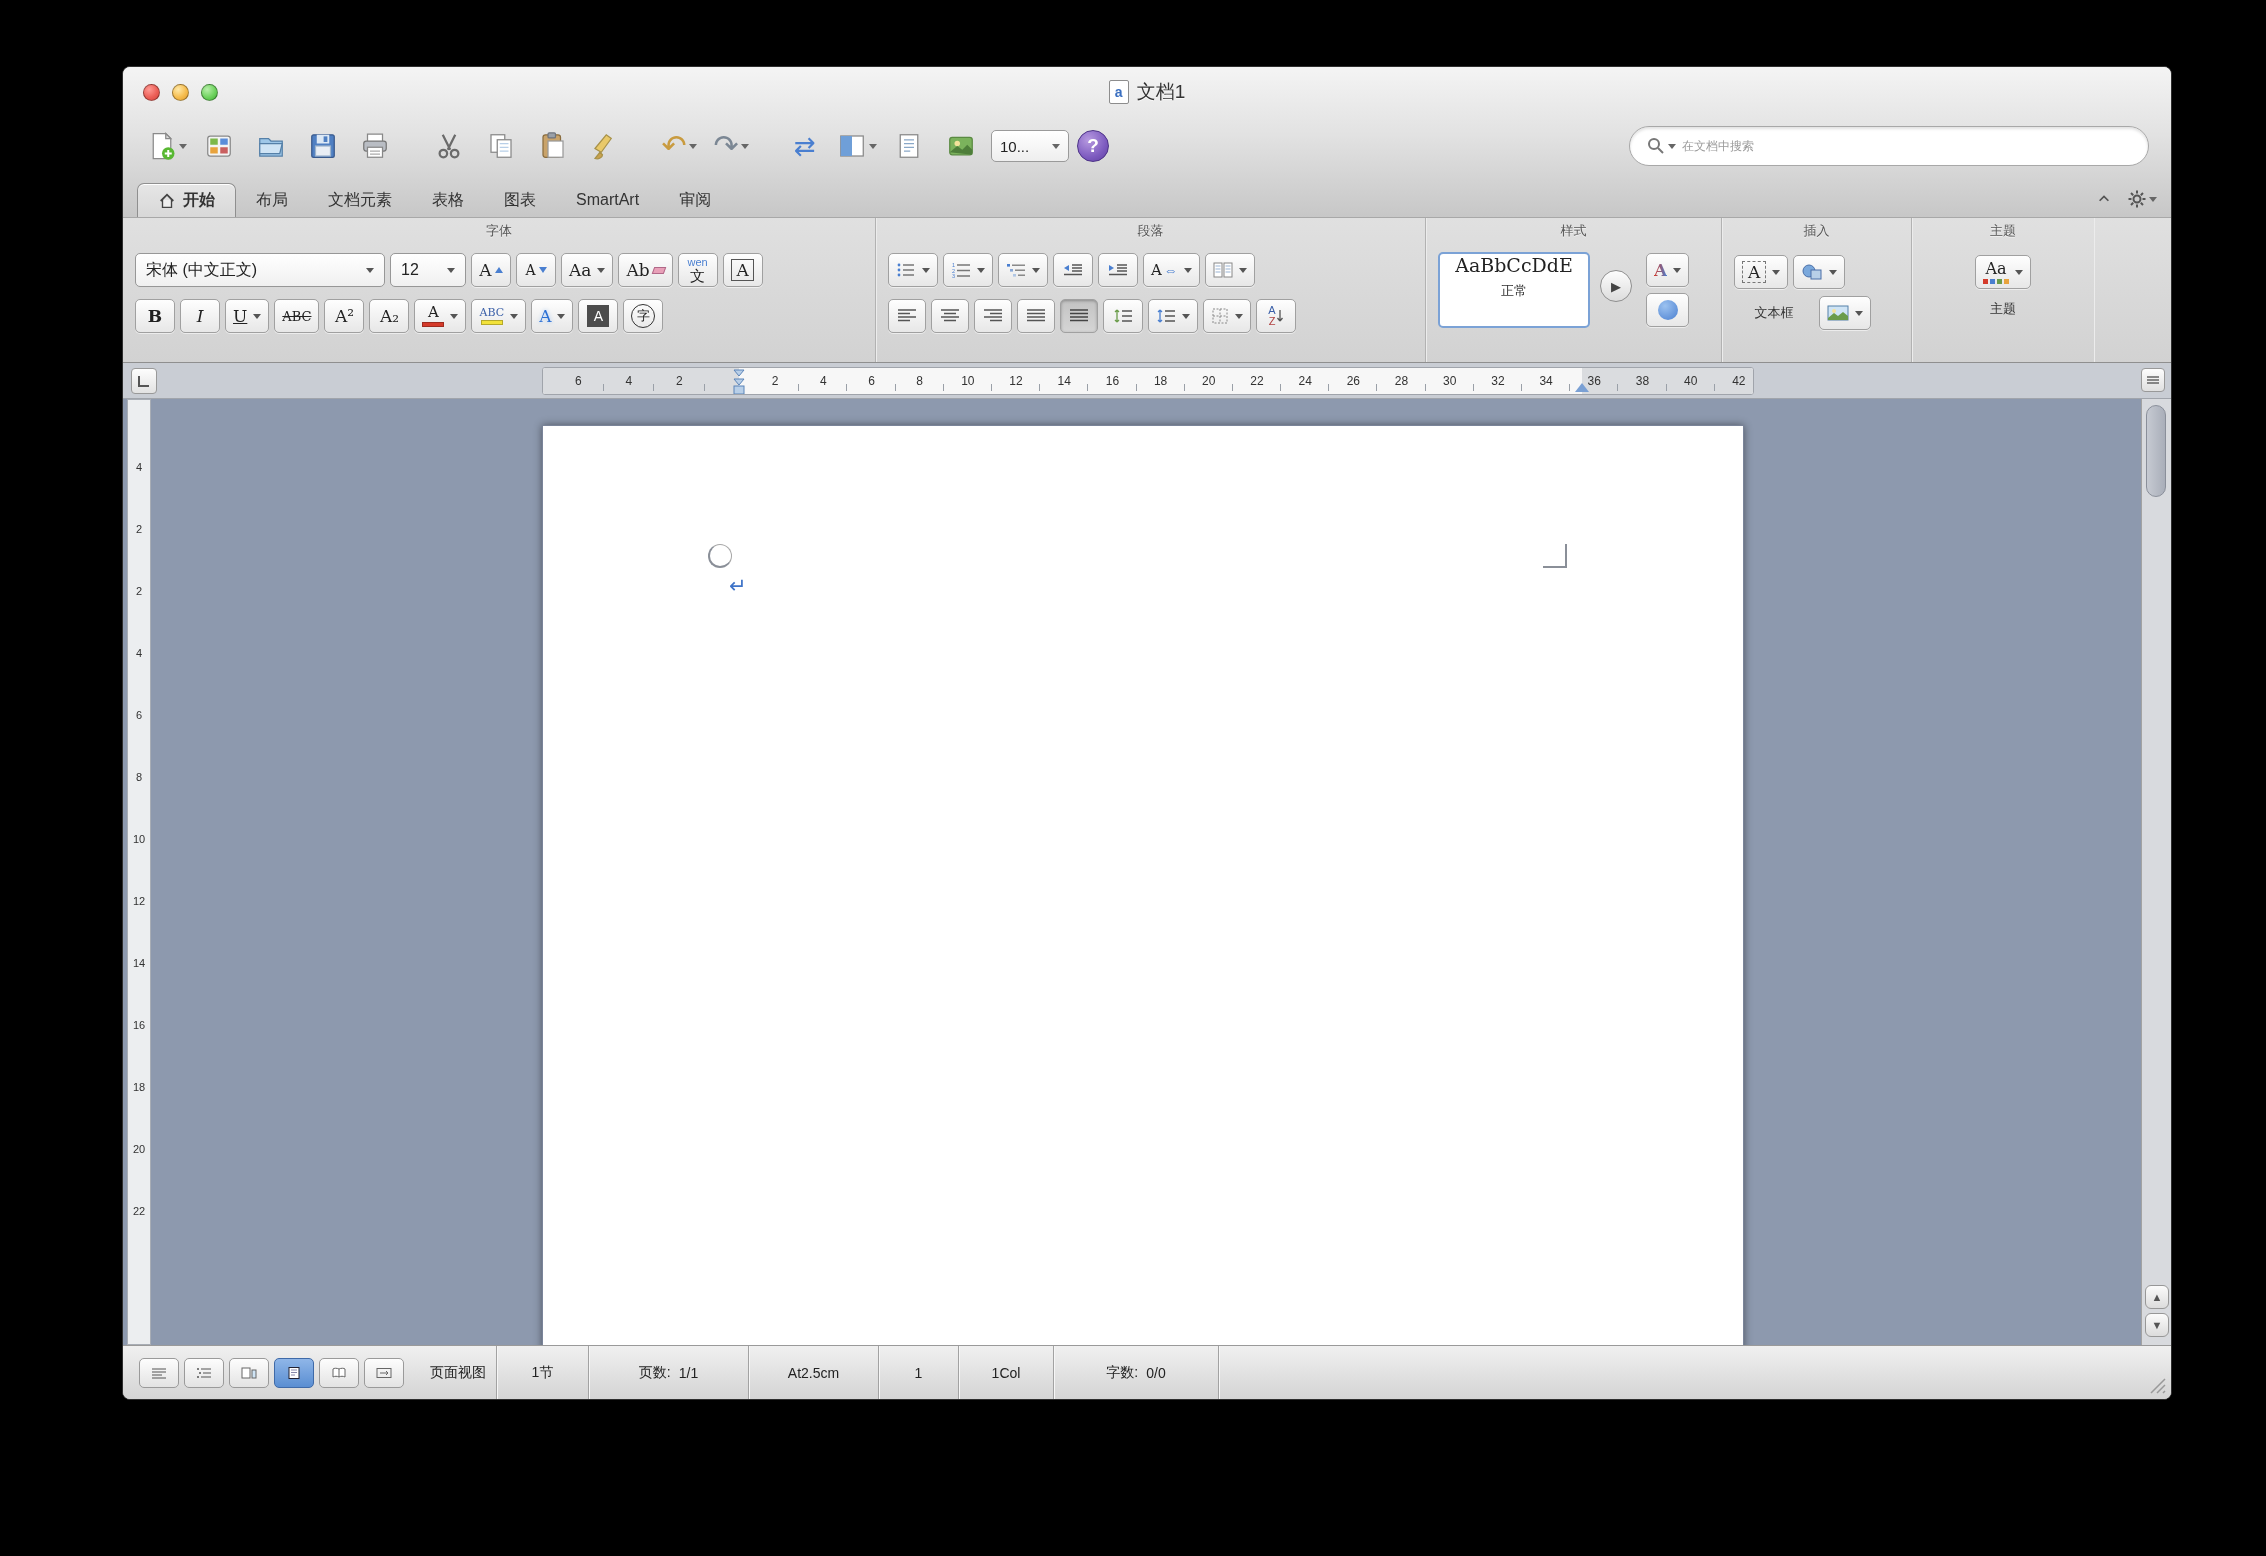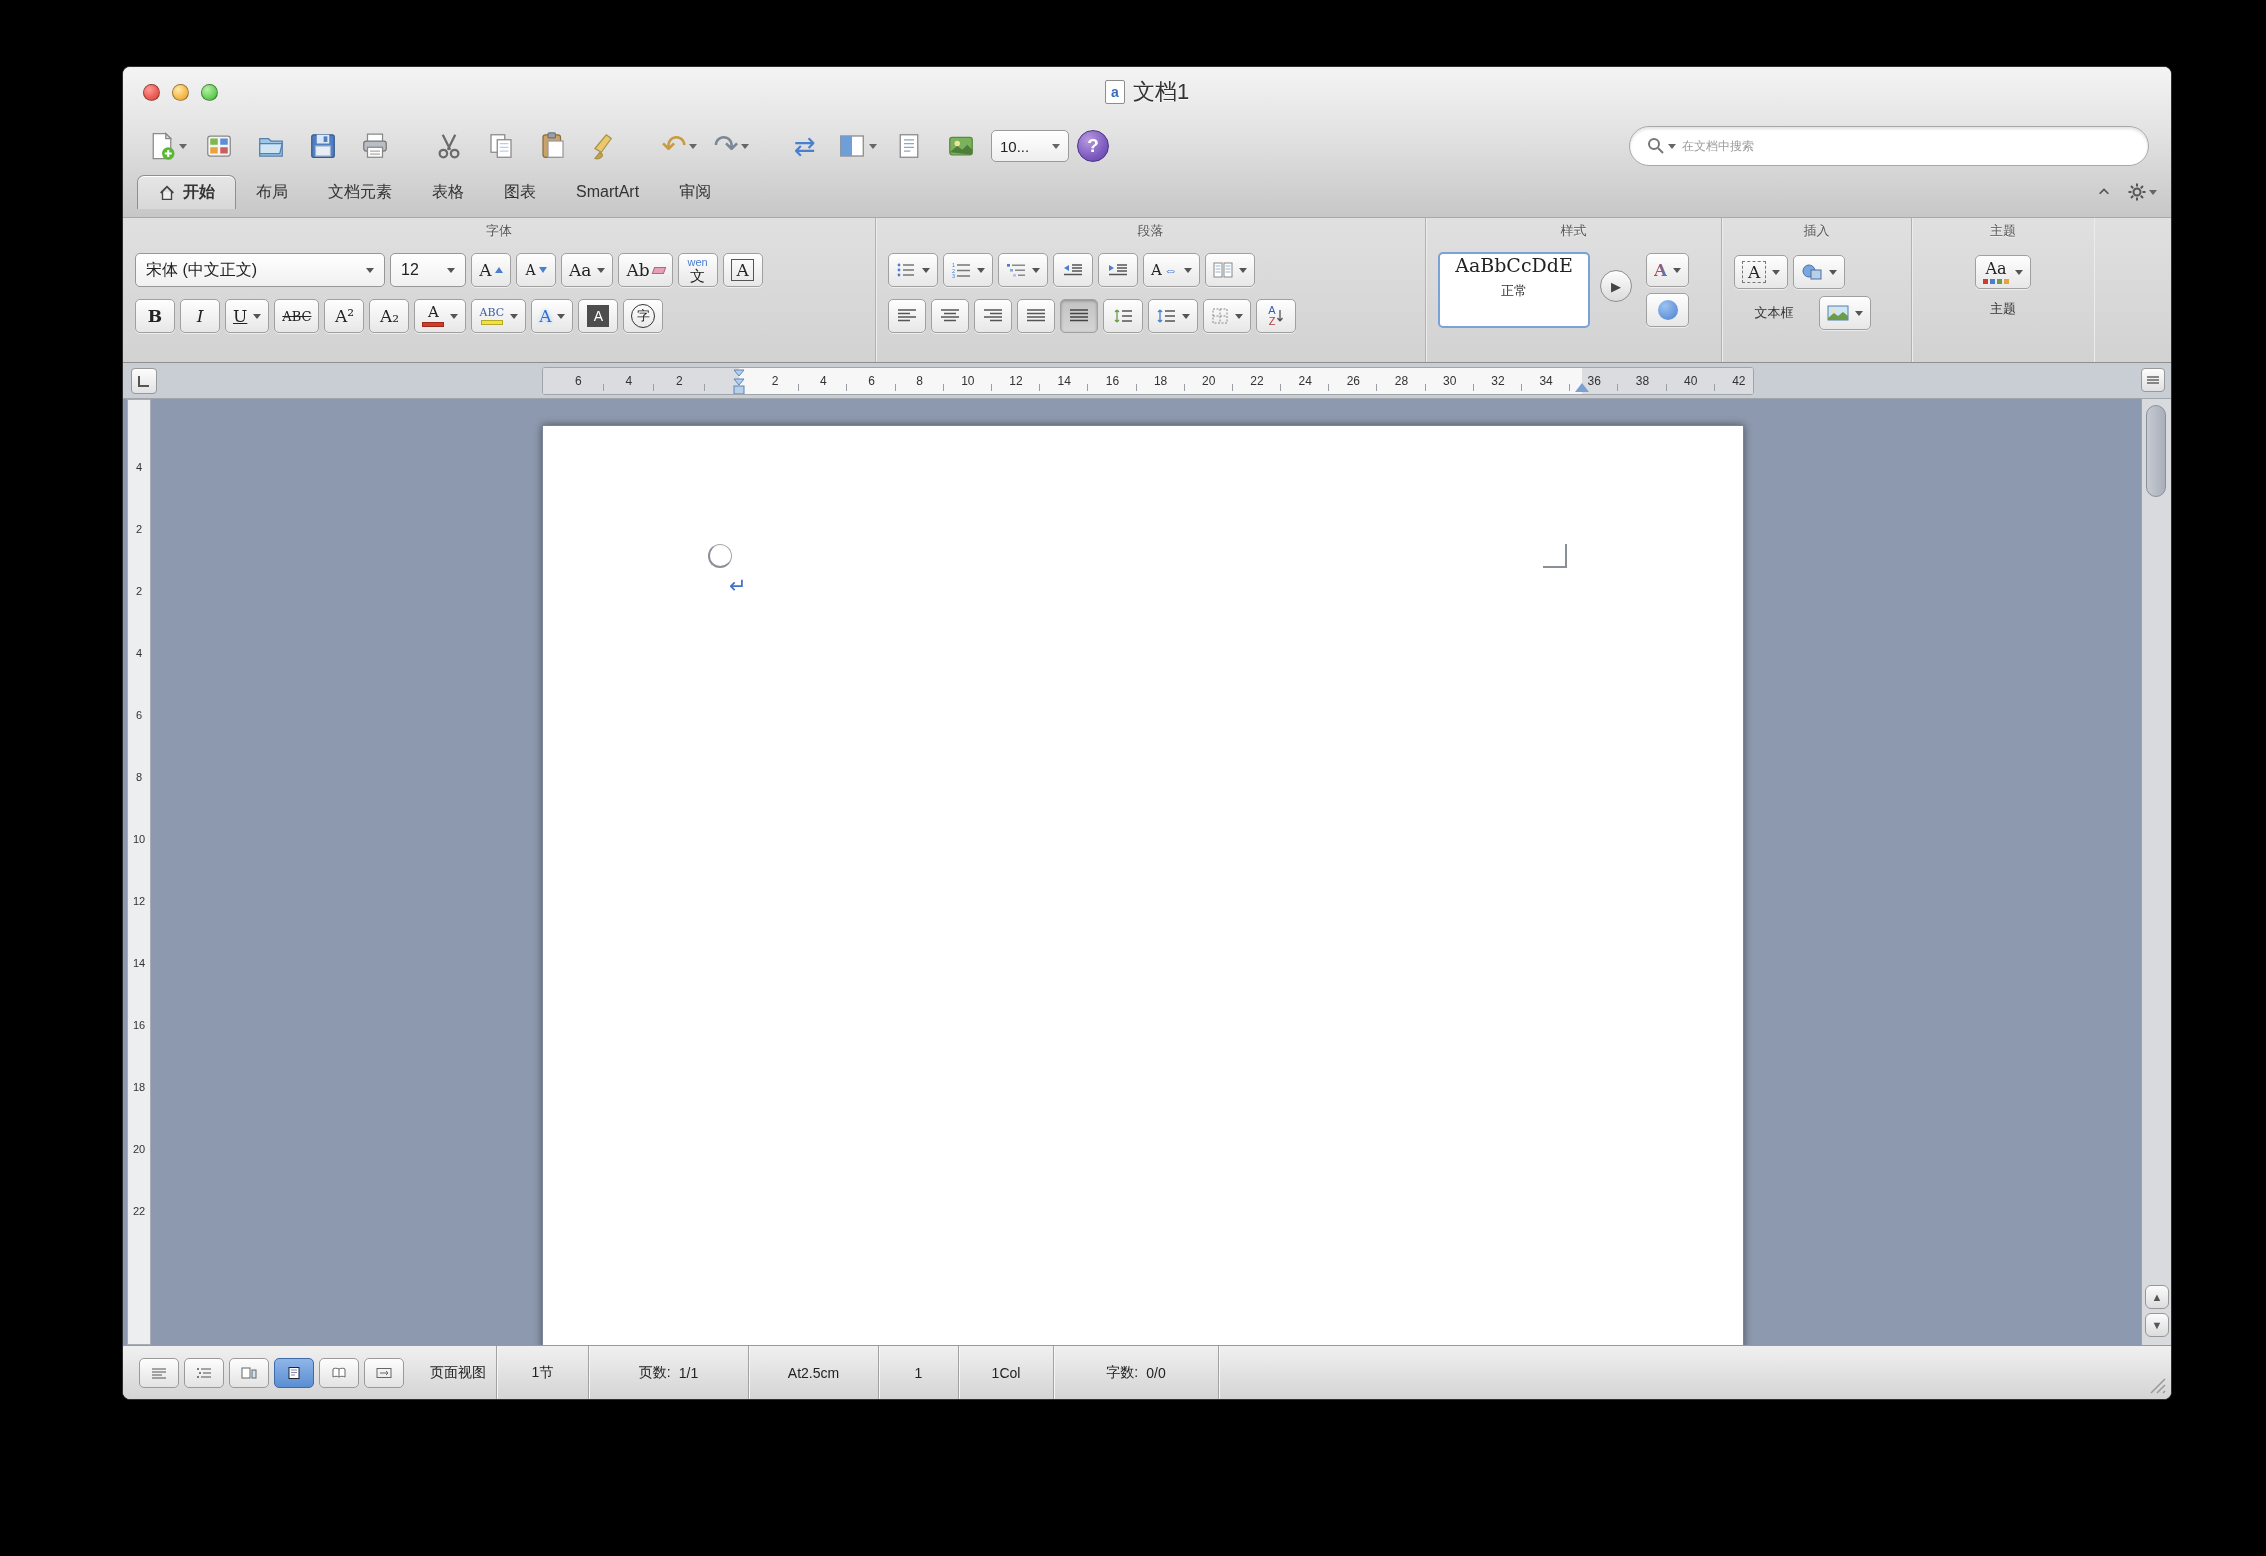--- a/index.html
+++ b/index.html
@@ -11,35 +11,35 @@
 
 .titlebar{height:50px;position:relative;display:flex;align-items:center;justify-content:center;}
 .traffic{position:absolute;left:20px;top:0;height:100%;display:flex;align-items:center;gap:12px;}
 .tl{width:17px;height:17px;border-radius:50%;display:inline-block;border:1px solid rgba(0,0,0,.35);}
 .tl.red{background:radial-gradient(circle at 35% 30%,#ff9a94,#ec6058 55%,#d5423b);}
 .tl.yellow{background:radial-gradient(circle at 35% 30%,#ffe9a8,#f6bd4f 55%,#df9b2d);}
 .tl.green{background:radial-gradient(circle at 35% 30%,#b7efa9,#6fd35f 55%,#3fae34);}
 .title-wrap{display:flex;align-items:center;gap:8px;}
 .doc-icon{position:relative;width:20px;height:24px;background:#fff;border:1px solid #8d8d8d;border-radius:2px;display:flex;align-items:center;justify-content:center;}
 .doc-icon i{font-style:normal;color:#3a6fc0;font-size:14px;font-weight:bold;}
-.title{font-size:22px;color:#333;text-shadow:0 1px 0 rgba(255,255,255,.7);}
+.title{font-size:19px;color:#333;text-shadow:0 1px 0 rgba(255,255,255,.7);}
 
 .toolbar{height:58px;display:flex;align-items:center;padding:0 22px;gap:8px;}
 .tbtn{height:44px;min-width:44px;display:flex;align-items:center;justify-content:center;border-radius:5px;cursor:default;}
 .tbtn svg{display:block;}
 .tb-caret{width:0;height:0;border-left:4px solid transparent;border-right:4px solid transparent;border-top:5px solid #666;margin-left:2px;}
 .tsep{width:14px;}
 .glyph{font-size:30px;line-height:1;}
 .zoom-combo{height:32px;width:78px;background:linear-gradient(#fff,#eee);border:1px solid #9a9a9a;border-radius:5px;display:flex;align-items:center;justify-content:space-between;padding:0 8px;font-size:15px;color:#222;}
 .help-btn{width:32px;height:32px;border-radius:50%;background:radial-gradient(circle at 35% 30%,#b79ae0,#7e5cc0 60%,#5d3da0);color:#fff;font-size:19px;font-weight:bold;display:flex;align-items:center;justify-content:center;border:1px solid #4d3388;}
 .search{margin-left:auto;width:520px;height:40px;background:#fff;border:1px solid #a8a8a8;border-radius:20px;display:flex;align-items:center;padding:0 16px;box-shadow:inset 0 2px 3px rgba(0,0,0,.12);}
 .search input{border:none;outline:none;flex:1;font-size:12px;color:#444;background:transparent;margin-left:6px;}
 .search input::placeholder{color:#9b9b9b;}
 
-.tabbar{height:42px;display:flex;padding:0 14px;position:relative;}
+.tabbar{height:42px;display:flex;align-items:flex-end;padding:0 14px;position:relative;}
 .tab{height:34px;display:flex;align-items:center;gap:7px;padding:0 20px;font-size:16px;color:#333;border-radius:7px 7px 0 0;}
 .tab.active{background:linear-gradient(#e6e6e6,#d8d8d8);border:1px solid #8f8f8f;border-bottom:none;font-weight:bold;box-shadow:0 1px 0 #fff inset;}
 .tab-right{margin-left:auto;display:flex;align-items:center;gap:14px;padding-bottom:8px;}
 
 .ribbon{height:146px;background:linear-gradient(#e0e0e0,#d2d2d2);border-top:1px solid #a8a8a8;border-bottom:1px solid #8f8f8f;display:flex;}
 .rgroup{display:flex;flex-direction:column;border-right:1px solid #b2b2b2;box-shadow:1px 0 0 #ececec;}
 .rgroup-title{height:26px;line-height:26px;text-align:center;font-size:13px;color:#555;text-shadow:0 1px 0 rgba(255,255,255,.6);}
 .rrow{display:flex;align-items:center;gap:5px;padding:0 12px;height:40px;margin-top:6px;}
 .rbtn{display:inline-flex;align-items:center;justify-content:center;height:34px;min-width:40px;padding:0 7px;
  border:1px solid #a0a0a0;border-radius:5px;background:linear-gradient(#fefefe,#e7e7e7);font-size:17px;color:#222;box-shadow:0 1px 0 rgba(255,255,255,.55);}

